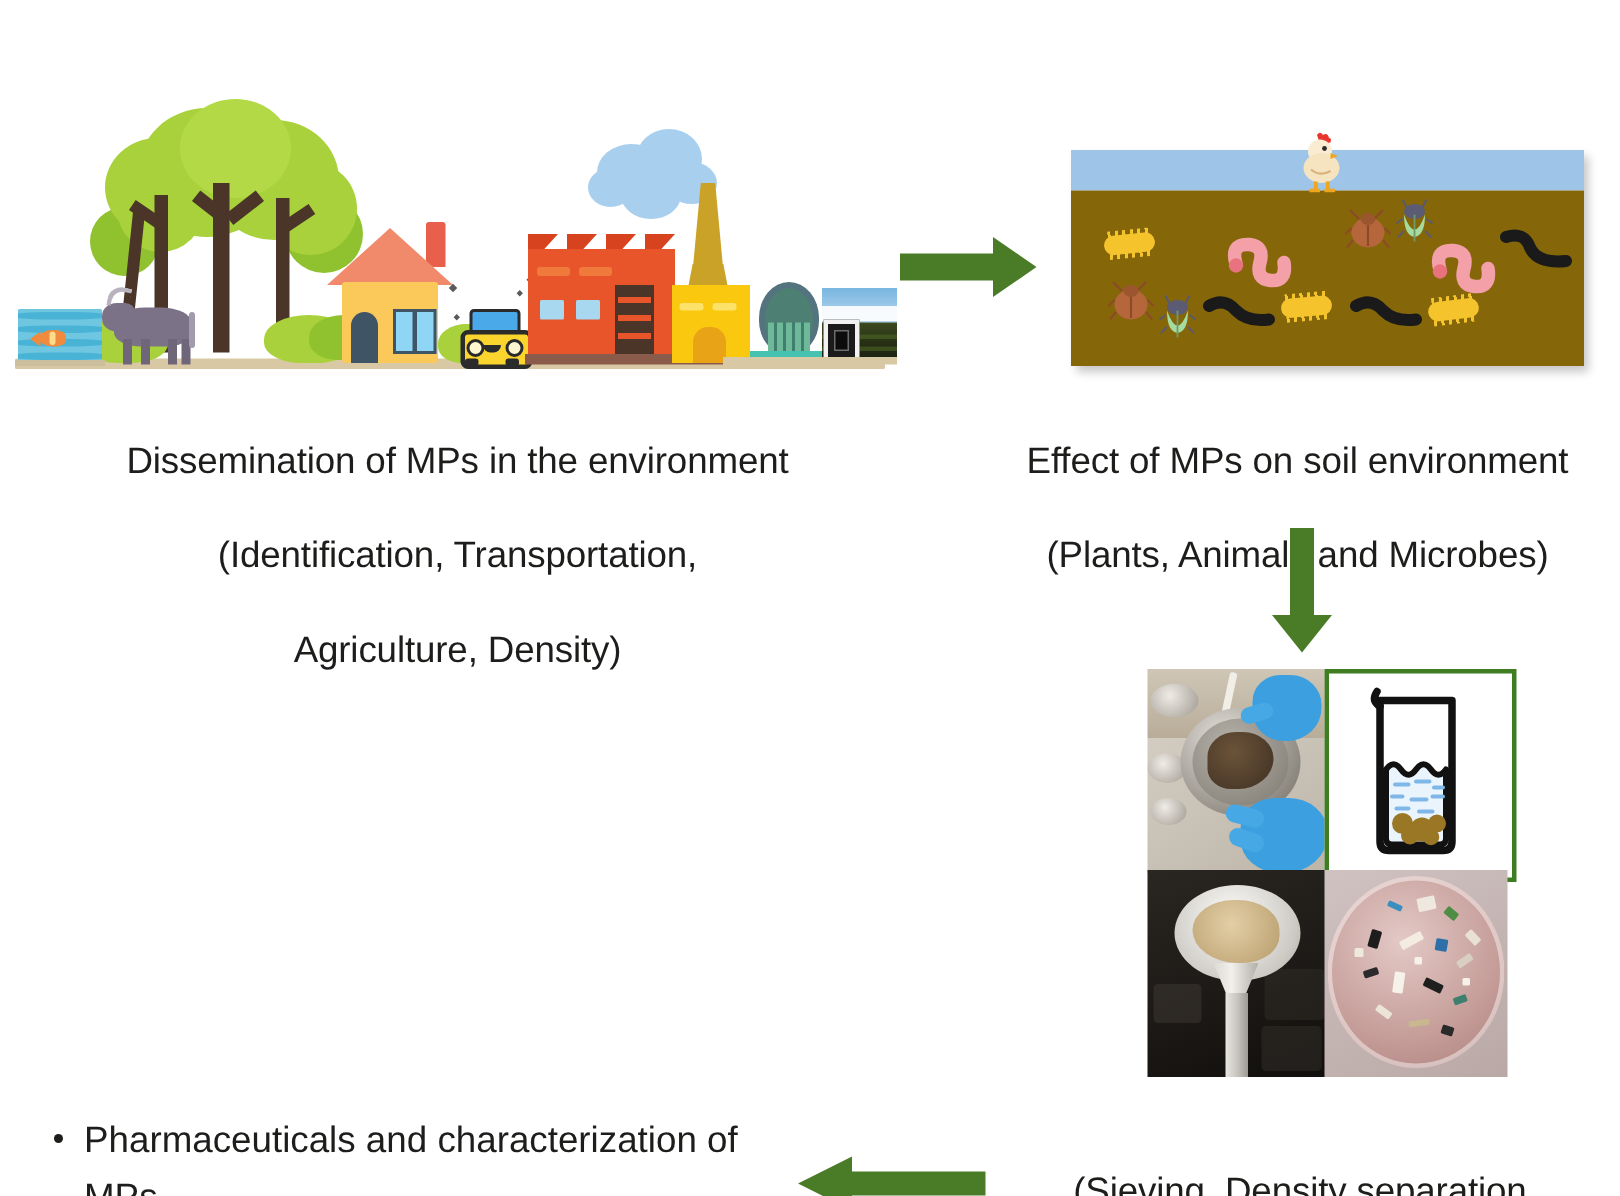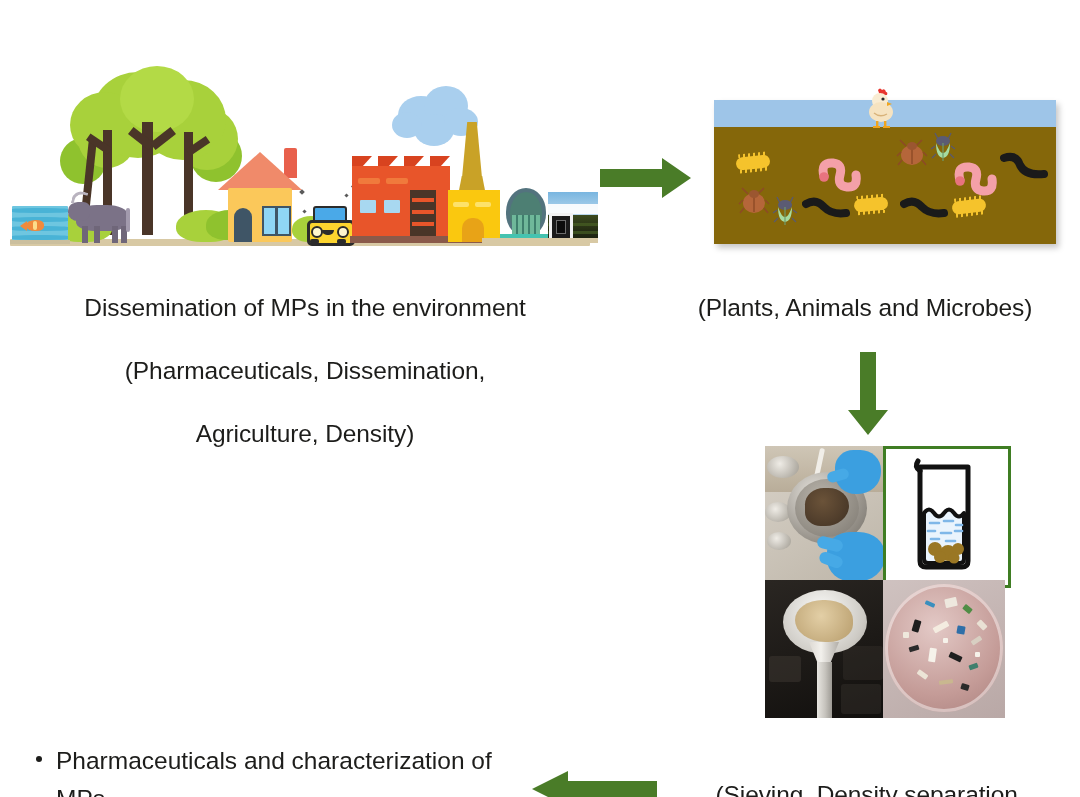--- a/index.html
+++ b/index.html
@@ -294,21 +294,21 @@
       <div class="strip" style="left:0;bottom:8px;width:100%;height:3px;"></div>
       <div class="frame" style="left:1px;bottom:1px;width:18px;height:22px;">
         <i></i>
       </div>
     </div>
     <div style="position:absolute;left:482px;top:178px;width:116px;height:5px;background:#d8c9a4;"></div>
   </div>
 
   <div class="caption" style="left:22px;top:213px;width:566px;">
     <span class="ln">Dissemination of MPs in the environment</span>
-    <span class="ln">(Pharmaceuticals, Dissemination,</span>
+    <span class="ln">(Identification, Transportation,</span>
     <span class="ln">Agriculture, Density)</span>
   </div>
 
   <div class="arrow-right" style="left:600px;top:108px;width:92px;height:44px;">
     <svg width="92" height="44" viewBox="0 0 92 44">
       <path d="M0 13 H62 V2 L91 22 L62 42 V31 H0 Z" fill="#4a7c28"></path>
     </svg>
   </div>
 
   <div id="soil">
@@ -395,20 +395,21 @@
       </svg>
     </div>
     <div class="blackworm" style="left:286px;top:52px;width:48px;height:30px;">
       <svg width="48" height="30" viewBox="0 0 48 30">
         <path d="M4 6 q12 -4 16 7 q5 11 24 9" stroke="#1a1a1a" stroke-width="8" fill="none" stroke-linecap="round"></path>
       </svg>
     </div>
   </div>
 
   <div class="caption" style="left:650px;top:213px;width:430px;">
+    <span class="ln">Effect of MPs on soil environment</span>
     <span class="ln">(Plants, Animals and Microbes)</span>
   </div>
 
   <div class="arrow-down" style="left:846px;top:304px;width:44px;height:84px;">
     <svg width="44" height="84" viewBox="0 0 44 84">
       <path d="M14 0 H30 V58 H42 L22 83 L2 58 H14 Z" fill="#4a7c28"></path>
     </svg>
   </div>
 
   <div id="collage">

